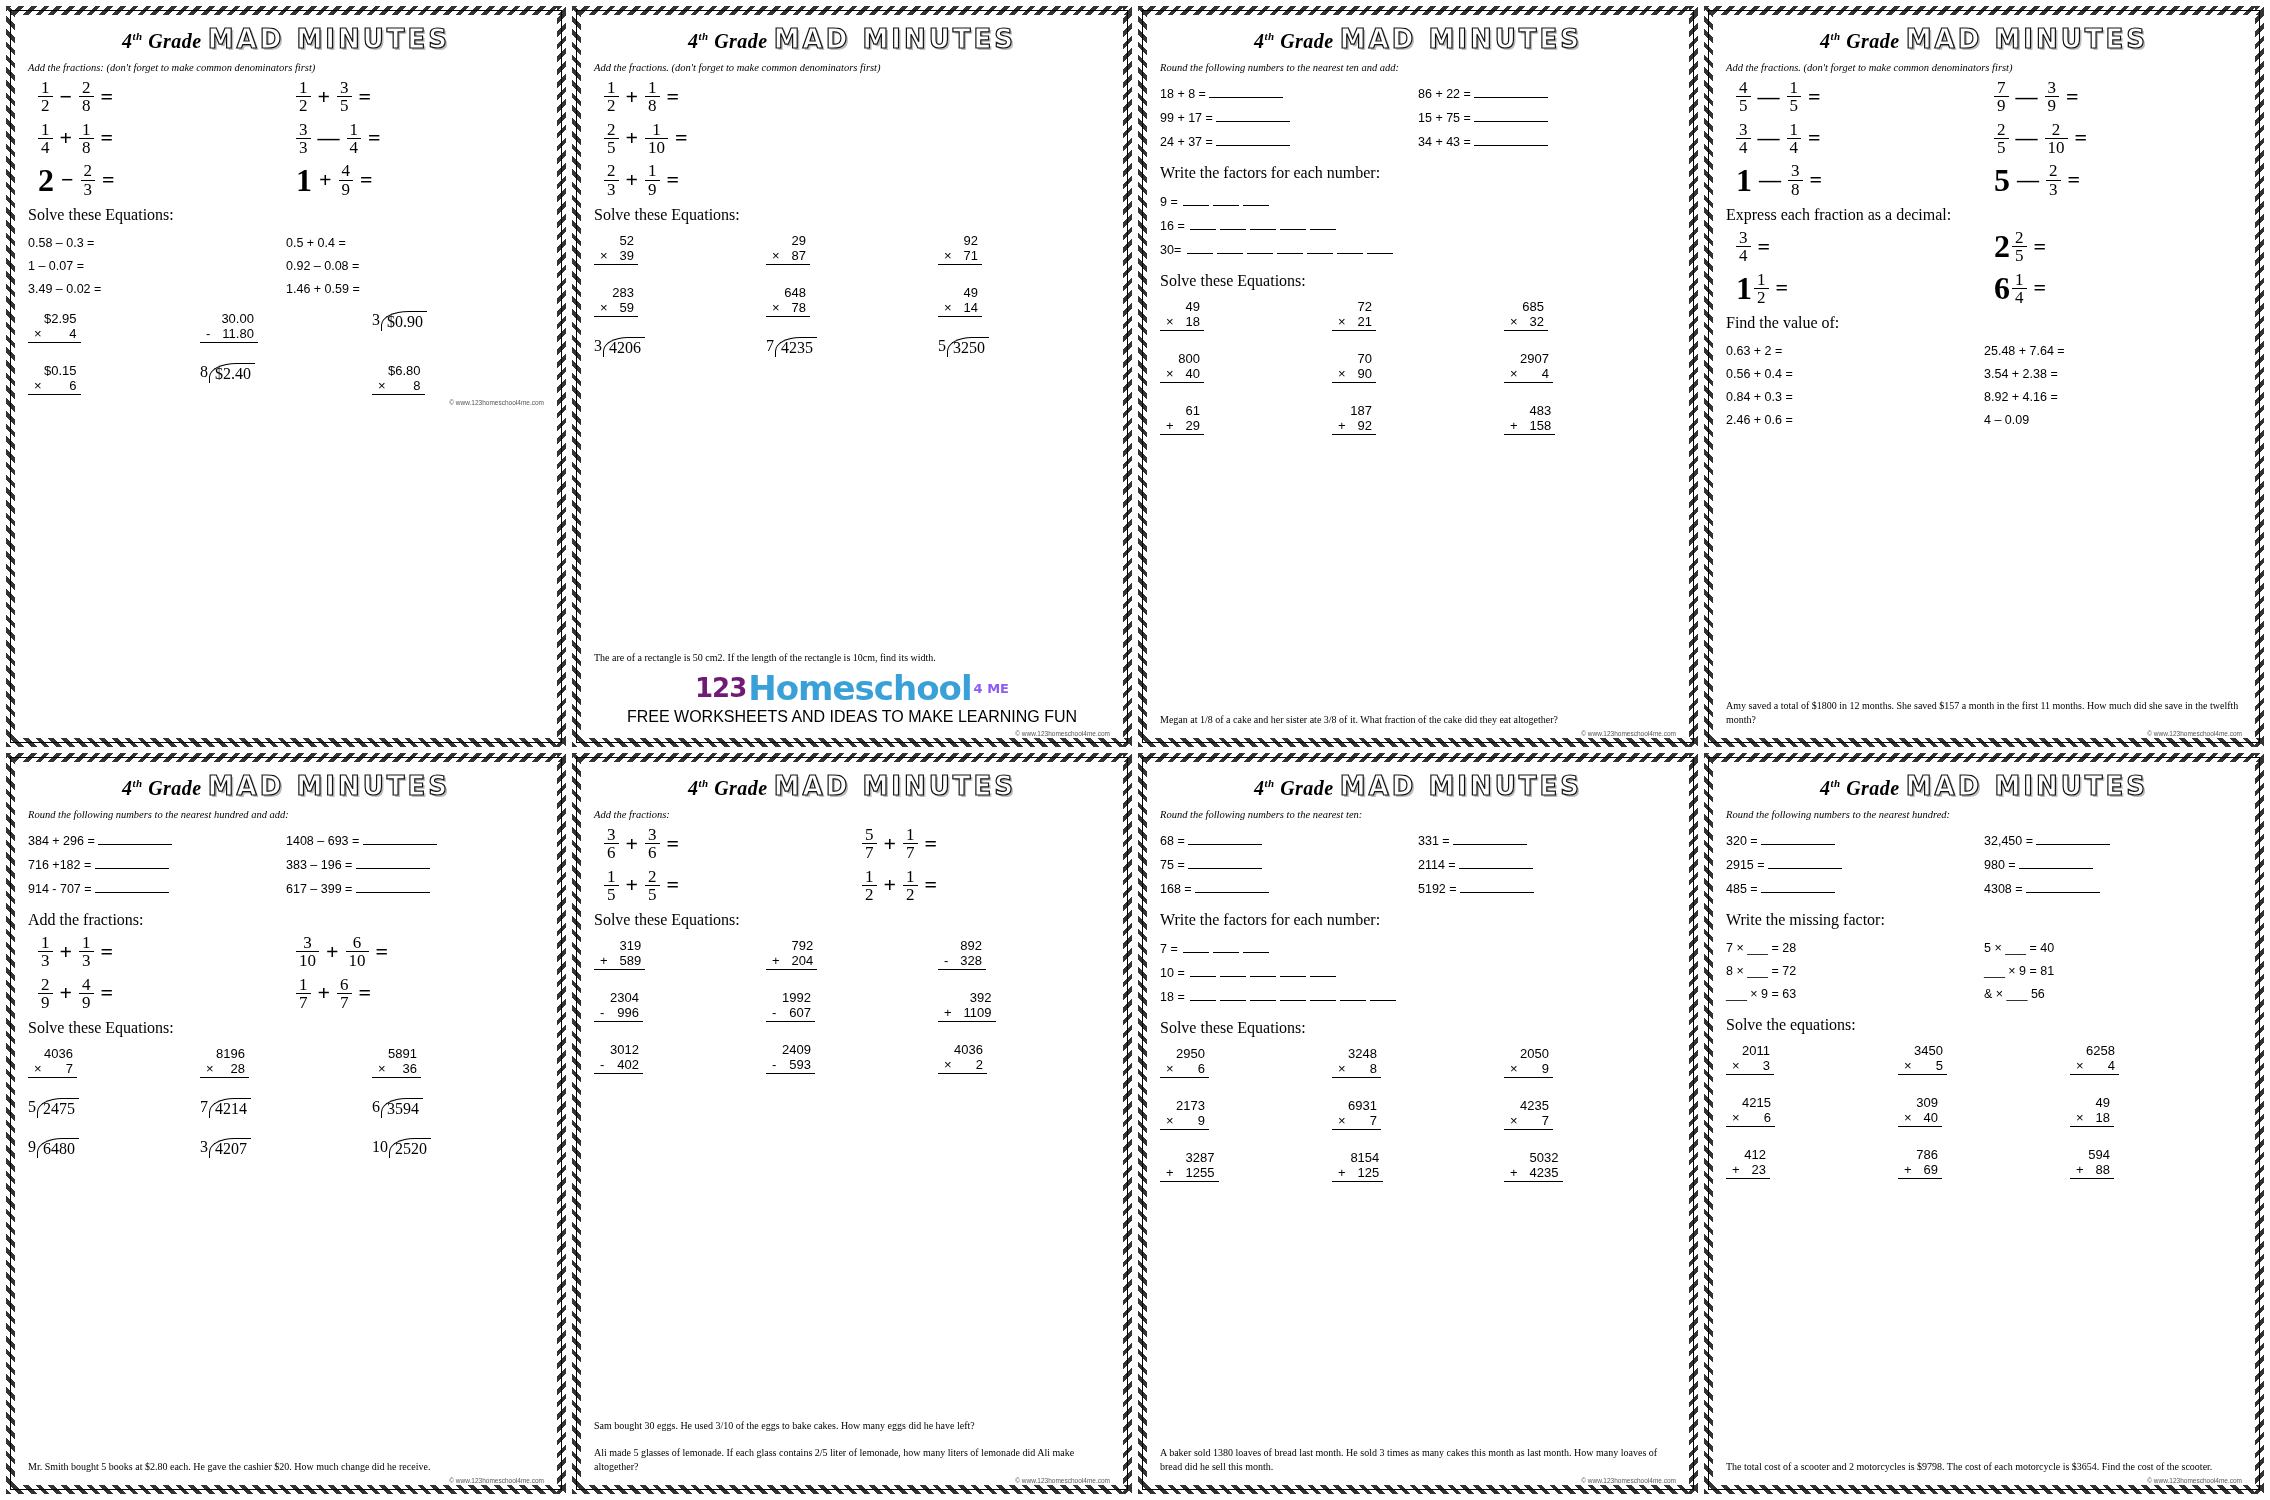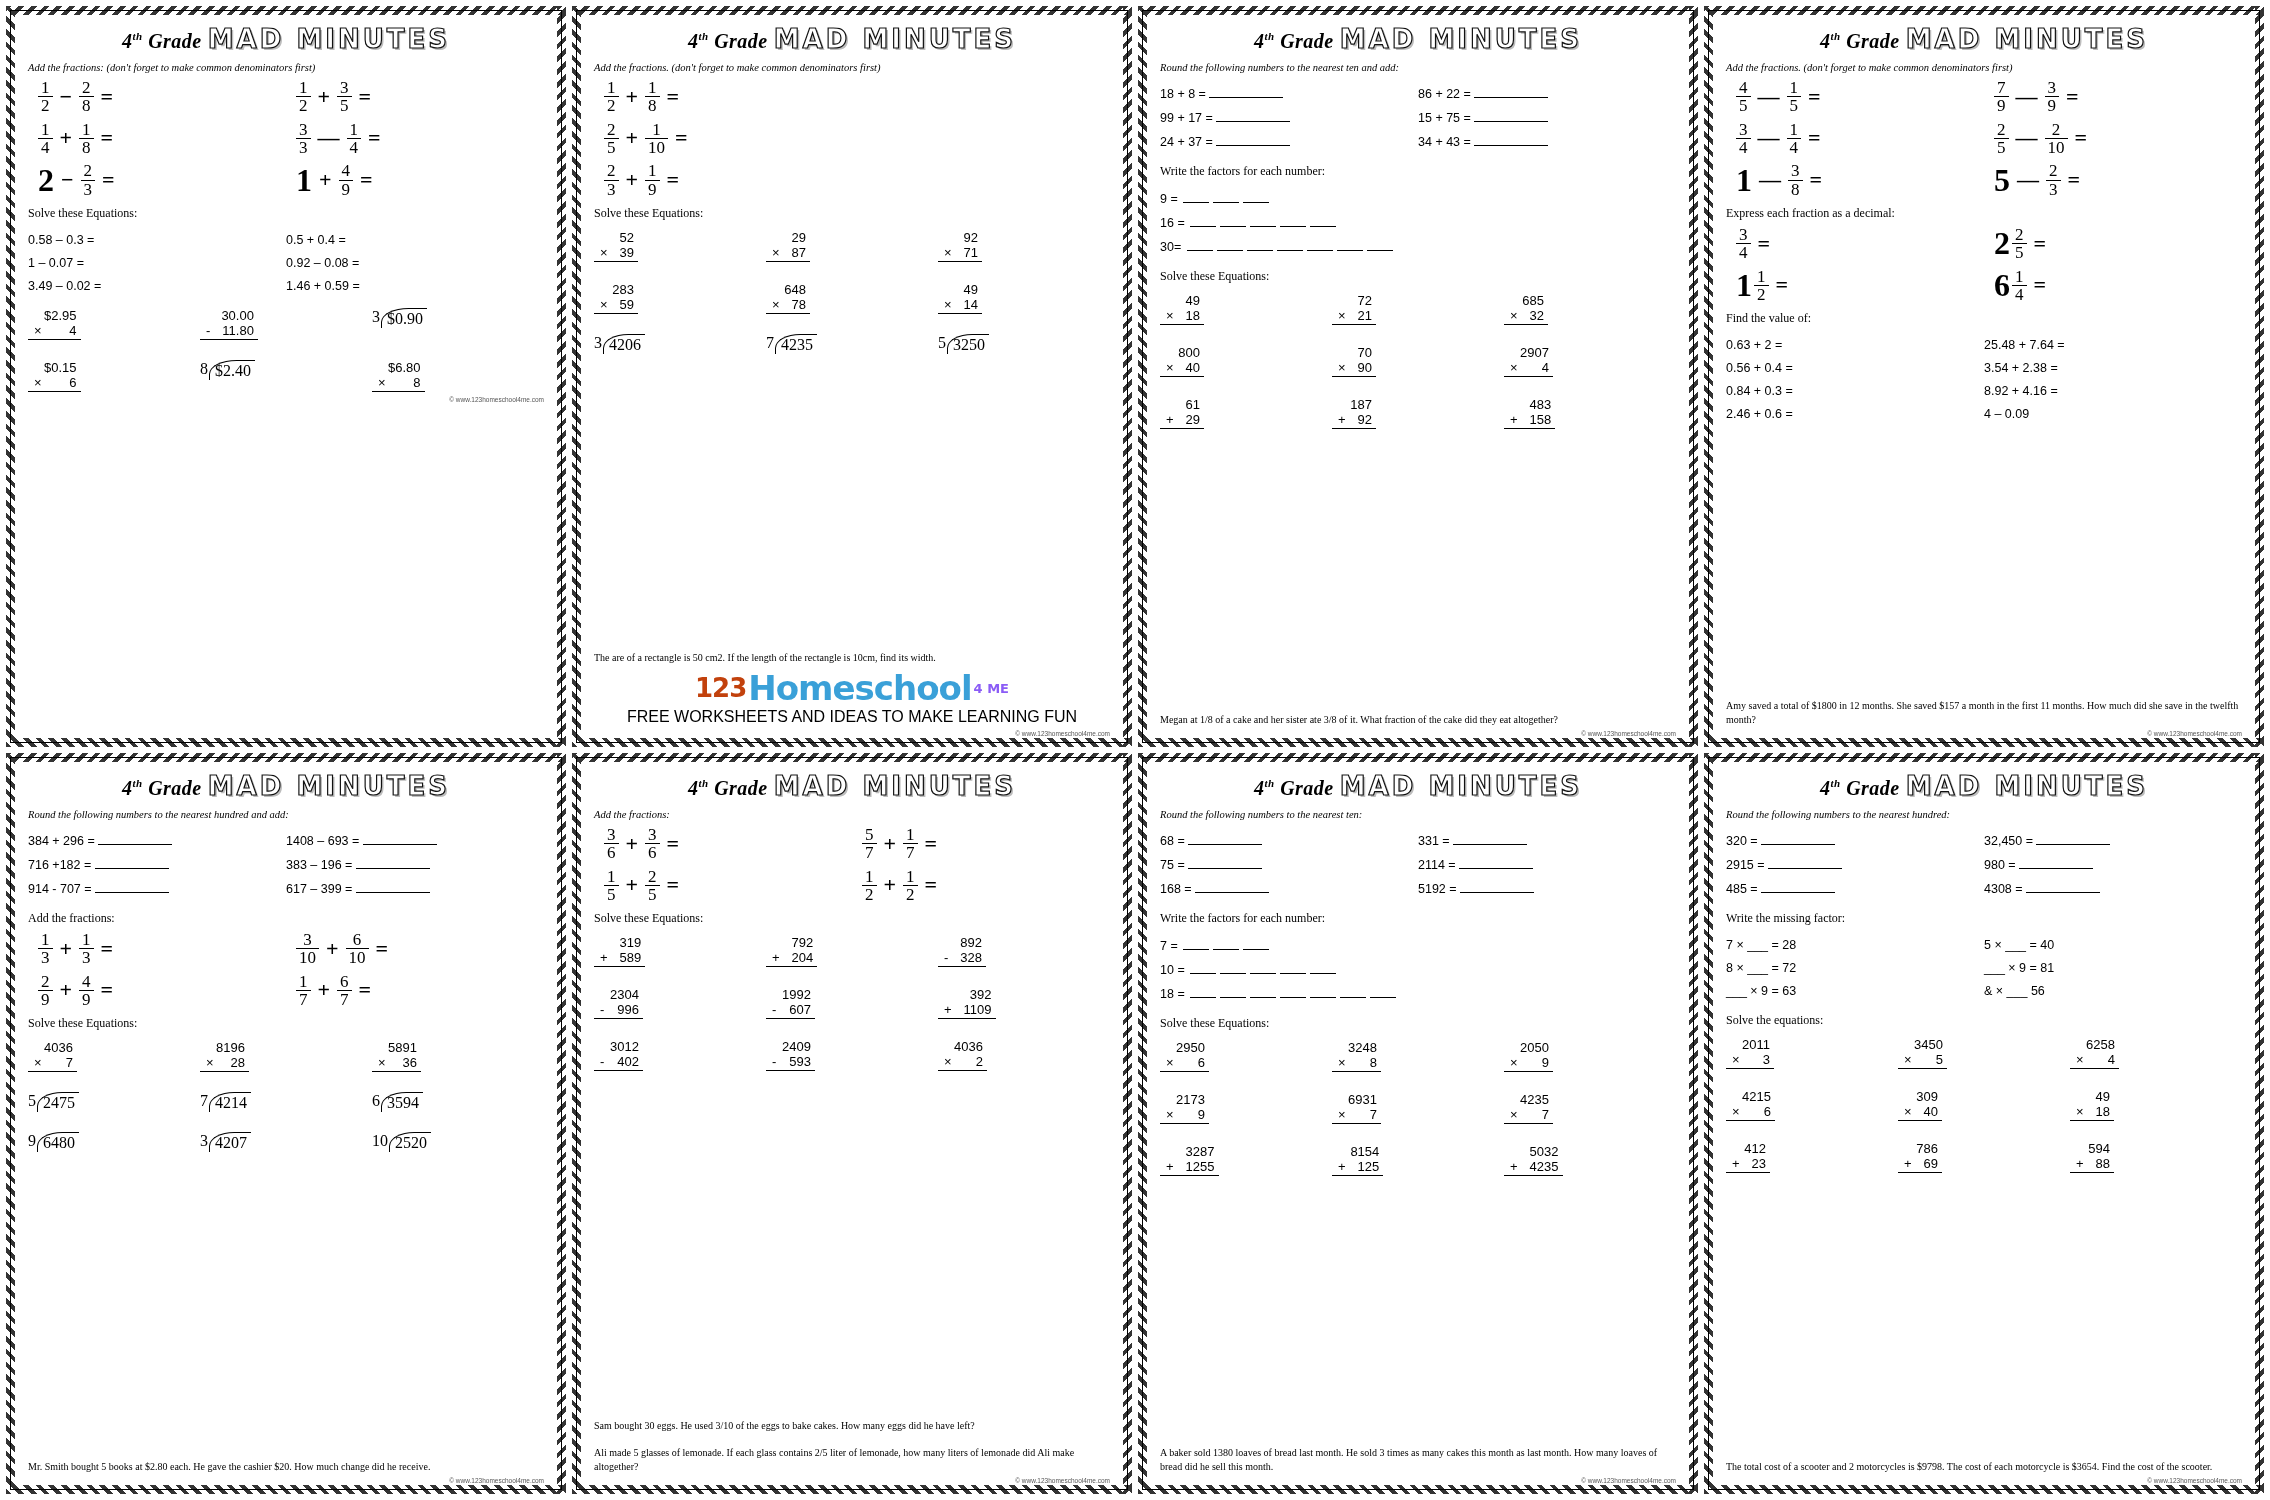--- a/index.html
+++ b/index.html
@@ -17,21 +17,21 @@
   .sheet:after{content:"";position:absolute;inset:4px;border:1px solid #000;pointer-events:none;}
   .inner{position:relative;z-index:2;height:100%;box-sizing:border-box;padding:2px 6px 0 6px;display:flex;flex-direction:column;}
 
   .title{text-align:center;white-space:nowrap;margin:2px 0 6px 0;}
   .title .grade{font-family:"Liberation Serif",serif;font-style:italic;font-weight:bold;font-size:20px;letter-spacing:.5px;}
   .title .grade sup{font-size:11px;}
   .title .mad{font-family:"DejaVu Sans",sans-serif;font-weight:bold;font-size:26px;letter-spacing:3px;margin-left:6px;
     color:#fff;-webkit-text-stroke:1.2px #111;text-shadow:2px 2px 0 #bdbdbd;}
 
   .instr{font-family:"Liberation Serif",serif;font-size:10.5px;margin:2px 0 4px 0;font-style:italic;}
-  .subinstr{font-family:"Liberation Serif",serif;font-size:12px;margin:6px 0 3px 0;}
+  .subinstr{font-family:"Liberation Serif",serif;font-size:16px;margin:6px 0 3px 0;}
 
   
   .fracgrid{display:grid;grid-template-columns:1fr 1fr;row-gap:6px;margin:2px 0 2px 0;}
   .fracgrid.one{grid-template-columns:1fr;}
   .fexp{display:flex;align-items:center;gap:7px;font-family:"Liberation Serif",serif;font-size:21px;padding-left:10px;}
   .fexp .op{font-size:22px;font-weight:bold;}
   .fexp .eq{font-size:22px;font-weight:bold;}
   .fexp .whole{font-size:32px;font-weight:bold;font-family:"Liberation Serif",serif;line-height:.9;}
   .frac{display:inline-flex;flex-direction:column;align-items:center;line-height:1.02;font-size:17px;}
   .frac span.n{padding:0 3px;}
@@ -55,21 +55,21 @@
 
   
   .ldiv{font-family:"Liberation Serif",serif;font-size:16px;display:inline-flex;align-items:flex-start;}
   .ldiv .dsor{padding-right:1px;}
   .ldiv .bar{border-top:1.4px solid #000;border-left:1.4px solid #000;border-top-left-radius:60% 70%;padding:1px 4px 0 5px;}
 
   .word{font-family:"Liberation Serif",serif;font-size:10px;line-height:1.35;margin-top:auto;padding-top:6px;}
   .credit{font-family:"Liberation Sans",sans-serif;font-size:6.5px;color:#555;text-align:right;margin-top:4px;}
 
   .logo{display:flex;align-items:center;justify-content:center;gap:2px;margin-top:4px;}
-  .logo .l123{font-family:"DejaVu Sans",sans-serif;font-weight:bold;font-size:26px;color:#c2410c;letter-spacing:-1px;}
+  .logo .l123{font-family:"DejaVu Sans",sans-serif;font-weight:bold;font-size:26px;color:#701a75;letter-spacing:-1px;}
   .logo .lhome{font-family:"DejaVu Sans",sans-serif;font-weight:bold;font-size:34px;color:#3aa0d8;letter-spacing:-1px;}
   .logo .l4me{font-family:"DejaVu Sans",sans-serif;font-weight:bold;font-size:13px;color:#8b5cf6;}
   .logowrap{display:flex;flex-direction:column;align-items:center;}
 </style>
 </head>
 <body>
 
 <div class="sheets" id="grid">
     <div class="sheet">
       <div class="inner">

